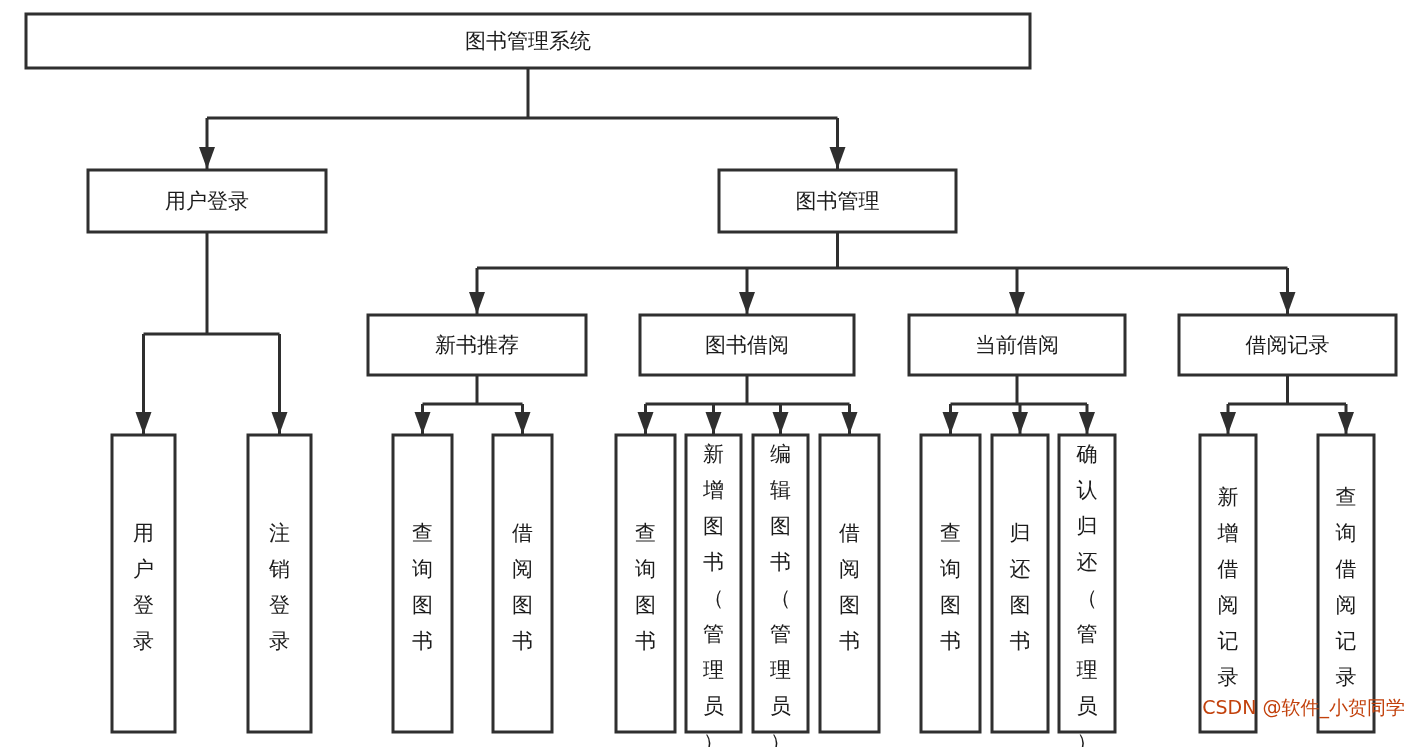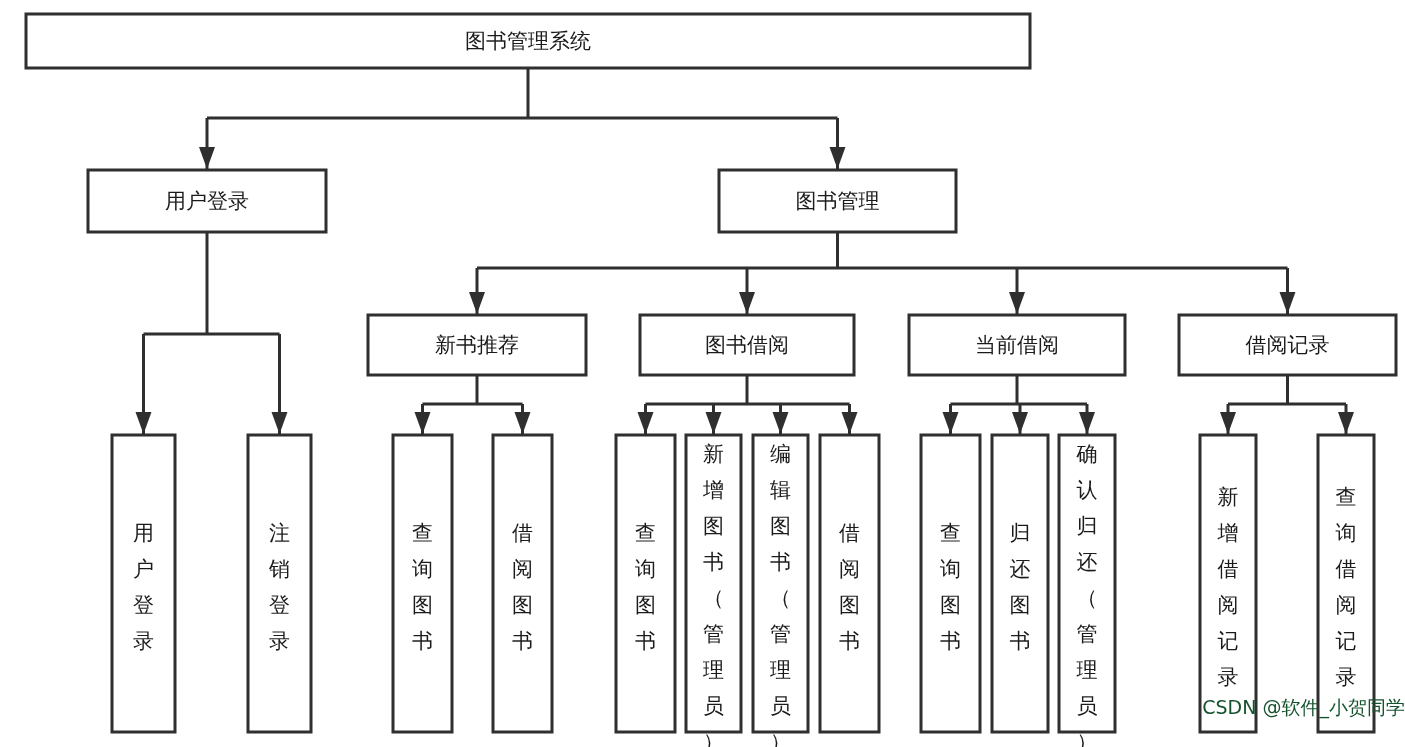--- a/index.html
+++ b/index.html
@@ -51,21 +51,21 @@
     fill: none;
   }
   .arrow-head {
     fill: #2f2f2f;
     stroke: none;
   }
   .watermark-text {
     position: absolute;
     right: 8px;
     bottom: 4px;
-    color: #14532d;
+    color: #c2410c;
     font-size: 19px;
     font-family: "DejaVu Sans", "Liberation Sans", sans-serif;
     white-space: nowrap;
     user-select: none;
   }
 </style>
 </head>
 <body>
 
 <div id="diagram-root">

